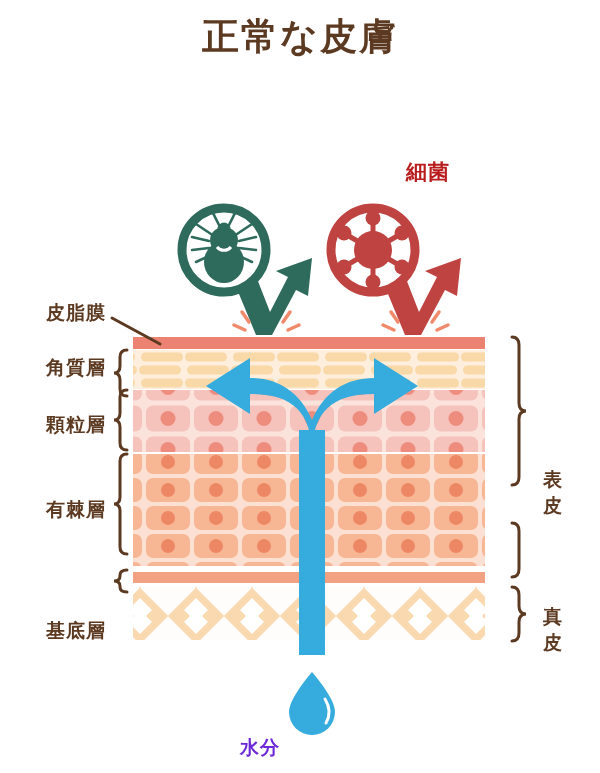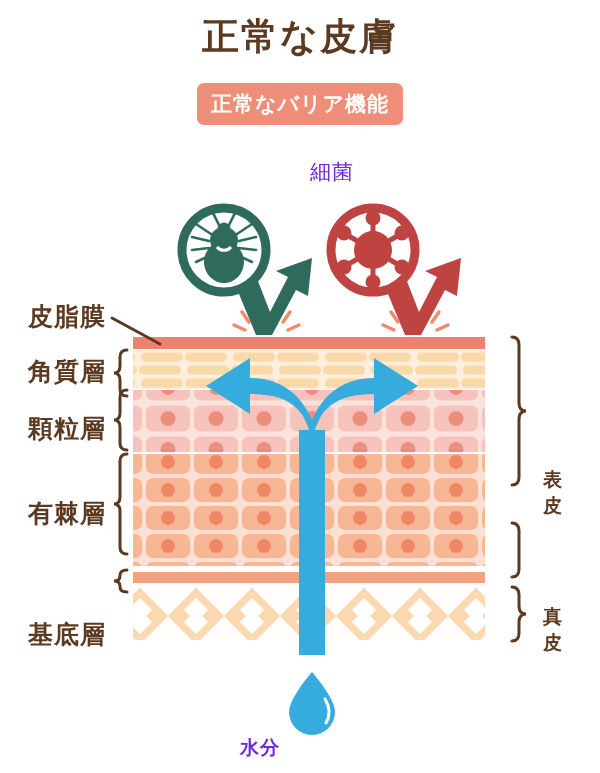--- a/index.html
+++ b/index.html
@@ -30,49 +30,48 @@
 
   
   .lbl-allergen{
     position:absolute;left:110px;top:147px;width:200px;
     text-align:center;color:#2f6b5c;
   }
   .lbl-allergen .l1{font-size:21px;font-weight:bold;letter-spacing:1px;line-height:26px;}
   .lbl-allergen .l2{font-size:15px;font-weight:bold;letter-spacing:0px;line-height:22px;}
   .lbl-bacteria{
     position:absolute;left:310px;top:158px;width:140px;
-    text-align:left;color:#6d28d9;
-    font-size:21px;font-weight:normal;letter-spacing:1px;
+    text-align:right;color:#b91c1c;
+    font-size:21px;font-weight:bold;letter-spacing:1px;
   }
 
   
   .llabel{
     position:absolute;text-align:right;width:96px;
-    color:#5c3a21;font-size:25px;font-weight:bold;letter-spacing:1px;
+    color:#5c3a21;font-size:19px;font-weight:bold;letter-spacing:1px;
   }
   
   .rlabel{
     position:absolute;color:#5c3a21;
     font-size:19px;font-weight:bold;letter-spacing:1px;
   }
   
   .lbl-water{
     position:absolute;left:240px;top:735px;width:140px;
     color:#6d28d9;
     font-size:19px;font-weight:bold;letter-spacing:1px;
   }
   svg{position:absolute;left:0;top:0;}
 </style>
 </head>
 <body>
 
 <div class="stage">
 
   <div class="title">正常な皮膚</div>
-  <div class="badge">正常なバリア機能</div>
 
   <div class="lbl-allergen">
   </div>
   <div class="lbl-bacteria">細菌</div>
 
   <div class="llabel" style="left:10px;top:300px;">皮脂膜</div>
   <div class="llabel" style="left:10px;top:355px;">角質層</div>
   <div class="llabel" style="left:10px;top:497px;">有棘層</div>
   <div class="llabel" style="left:10px;top:412px;">顆粒層</div>
   <div class="llabel" style="left:10px;top:572px;margin-top:46px;">基底層</div>

